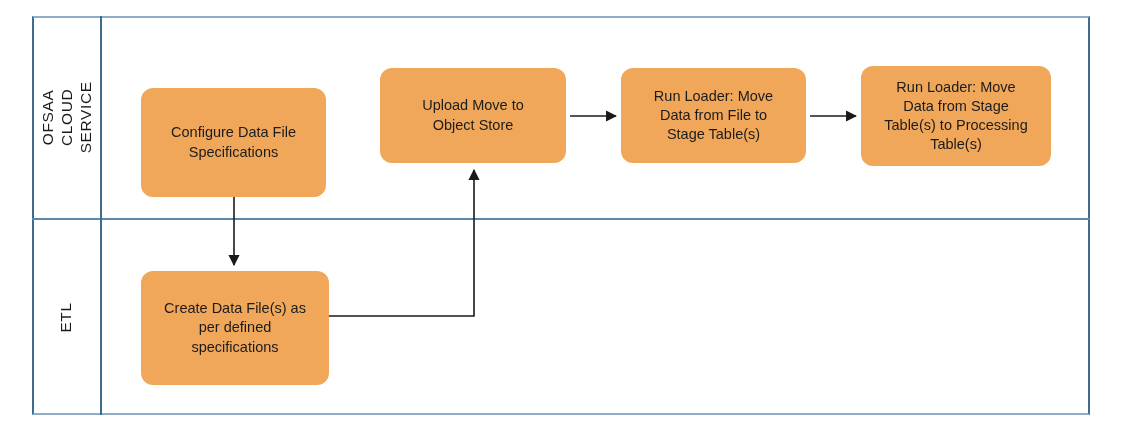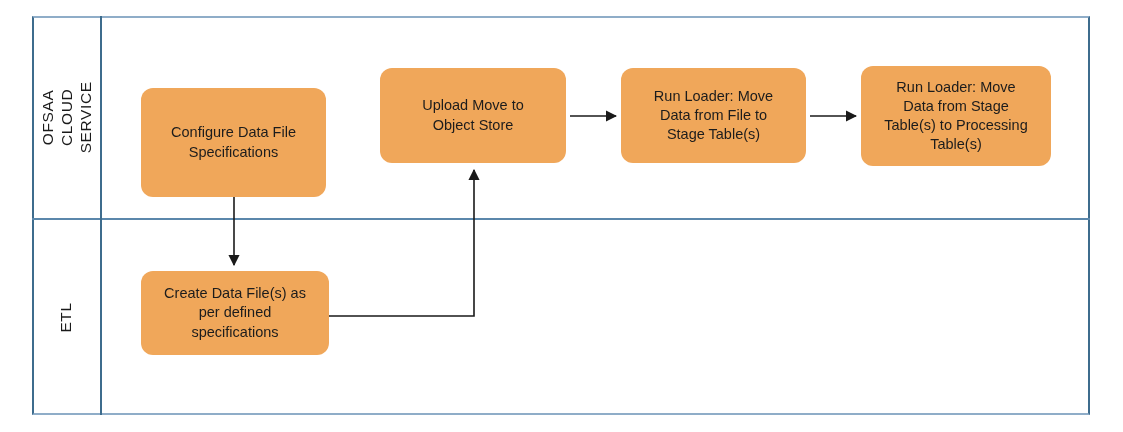--- a/index.html
+++ b/index.html
@@ -100,21 +100,21 @@
     font-size: 14.5px;
     line-height: 1.32;
     padding: 4px 10px;
     white-space: pre-line;
   }
 
   #node-configure   { left: 141px; top: 68px;  width: 185px; height: 109px; margin-top: 20px; }
   #node-upload      { left: 380px; top: 68px;  width: 186px; height: 95px; }
   #node-loader-file { left: 621px; top: 68px;  width: 185px; height: 95px; }
   #node-loader-stage{ left: 861px; top: 66px;  width: 190px; height: 100px; }
-  #node-create      { left: 141px; top: 271px; width: 188px; height: 84px; }
+  #node-create      { left: 141px; top: 271px; width: 188px; height: 114px; }
 
   
   #connectors {
     position: absolute;
     left: 0;
     top: 0;
     width: 1123px;
     height: 432px;
     pointer-events: none;
   }

